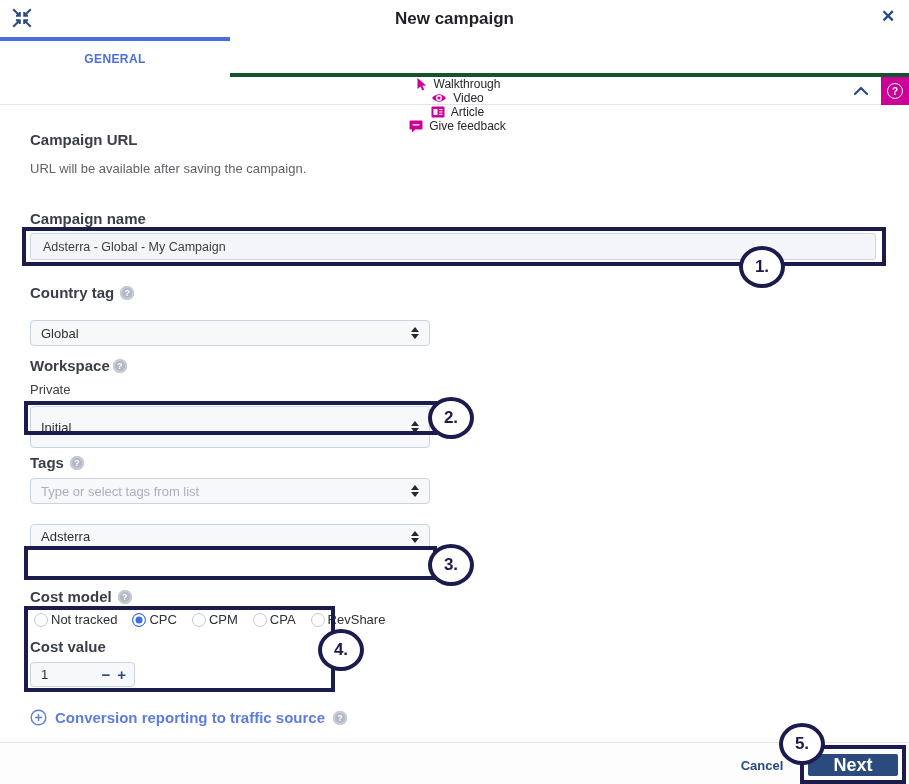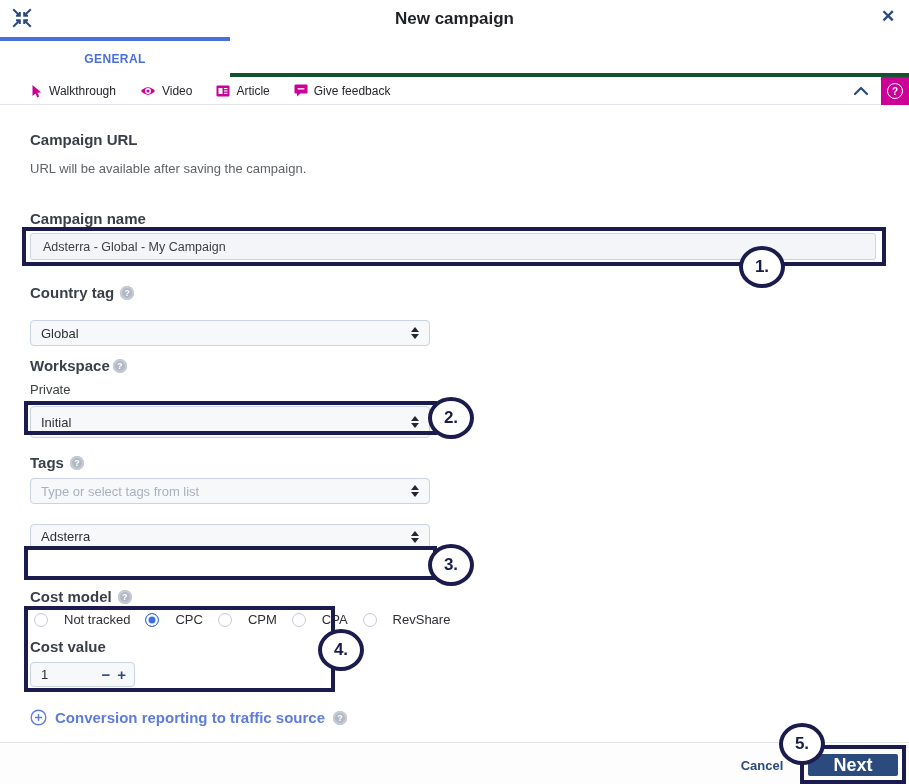--- a/index.html
+++ b/index.html
@@ -12,21 +12,21 @@
   .compress-btn { position:absolute; top:7px; left:11px; width:22px; height:22px; cursor:pointer; }
   .close-btn { position:absolute; top:6px; right:10px; width:22px; height:22px; font-size:17px; color:#2b4a7e; text-align:center; line-height:22px; cursor:pointer; font-weight:bold; }
 
   
   .tabs { position:absolute; top:37px; left:0; width:909px; height:40px; border-bottom:4px solid #14532d; }
   .tab { position:absolute; top:0; height:40px; display:flex; align-items:center; justify-content:center; font-size:12px; letter-spacing:.4px; cursor:pointer; }
   .tab-general { left:0; width:230px; background:#fff; border-top:4px solid #4a6fdc; color:#4a6fdc; font-weight:bold; }
   .tab-dest { left:230px; width:230px; background:#f1f2f5; border-top:1px solid #e0e2e8; border-right:1px solid #dcdfe5; color:#b5bcc8; font-weight:bold; }
 
   
-  .toolbar { position:absolute; top:77px; left:0; width:909px; height:28px; background:#fff; border-bottom:1px solid #e1e4ea; display:flex; align-items:center; padding-left:30px; }
+  .toolbar { position:absolute; top:77px; left:0; width:909px; height:28px; background:#fff; border-bottom:1px solid #e1e4ea; display:flex; align-items:center; padding-left:30px;flex-direction:column; }
   .tb-item { display:flex; align-items:center; gap:6px; margin-right:24px; font-size:12px; color:#24262b; cursor:pointer; }
   .chevron-btn { position:absolute; right:38px; top:6px; width:20px; height:16px; cursor:pointer; }
   .help-sq { position:absolute; right:0; top:0; width:28px; height:28px; background:#cc0099; display:flex; align-items:center; justify-content:center; cursor:pointer; }
   .help-sq span { width:16px; height:16px; border:1.5px solid #fff; border-radius:50%; color:#fff; font-size:10px; font-weight:bold; display:flex; align-items:center; justify-content:center; }
 
   
   .lbl { position:absolute; left:30px; font-size:15px; font-weight:bold; color:#3a3f47; display:flex; align-items:center; gap:6px; }
   .q-ico { display:inline-flex; width:14px; height:14px; border-radius:50%; background:#b3b9c4; color:#fff; font-size:9px; font-weight:bold; align-items:center; justify-content:center; box-shadow:inset 0 0 0 2px #c6cbd4; }
   .note { position:absolute; left:30px; font-size:13px; color:#5f6368; }
   .small-txt { position:absolute; left:30px; font-size:13px; color:#3c4043; }
@@ -34,21 +34,21 @@
   .text-input { position:absolute; background:#f3f5f8; border:1px solid #cdd6e4; border-radius:3px; font-size:12.5px; color:#3c4043; padding:0 12px; font-family:"Liberation Sans", sans-serif; }
   .select { position:absolute; width:400px; height:26px; background:#f7f8fa; border:1px solid #c9d3e2; border-radius:4px; display:flex; align-items:center; justify-content:space-between; padding:0 10px; font-size:13px; color:#2c2f33; cursor:pointer; }
   .select .ph { color:#a9b0bd; }
   .spin { display:flex; flex-direction:column; gap:2px; }
   .spin i { display:block; width:0; height:0; border-left:4px solid transparent; border-right:4px solid transparent; }
   .spin .up { border-bottom:5px solid #23272e; }
   .spin .dn { border-top:5px solid #23272e; }
 
   
   .radio-row { position:absolute; left:34px; top:612px; display:flex; align-items:center; font-size:13px; color:#2c2f33; }
-  .radio-opt { display:flex; align-items:center; gap:16px; margin-right:15px; cursor:pointer; }
+  .radio-opt { display:flex; align-items:center; gap:3px; margin-right:15px; cursor:pointer; }
   .rdo { width:14px; height:14px; border-radius:50%; border:1.5px solid #c3cbd9; background:#fdfdfe; }
   .rdo.sel { border:1px solid #3b6fe0; background:#3b6fe0; box-shadow:inset 0 0 0 2.5px #fff, inset 0 0 0 10px #3b6fe0; }
 
   
   .cost-box { position:absolute; left:30px; top:662px; width:105px; height:25px; background:#f7f8fa; border:1px solid #c9d3e2; border-radius:4px; display:flex; align-items:center; justify-content:space-between; padding:0 8px 0 10px; }
   .cost-box input { width:40px; border:none; background:transparent; font-size:13px; color:#2c2f33; font-family:"Liberation Sans", sans-serif; }
   .step { display:flex; gap:7px; font-size:15px; font-weight:bold; color:#2b4a7e; }
   .step span { cursor:pointer; }
 
   
@@ -147,21 +147,21 @@
         <i class="up"></i>
         <i class="dn"></i>
       </span>
   </div>
 
   <div class="lbl" style="top:357px; gap:3px;">
     <span>Workspace</span>
     <span class="q-ico">?</span>
   </div>
   <div class="small-txt" style="top:382px;">Private</div>
-  <div class="select" style="left:30px; top:406px; height:32px;">
+  <div class="select" style="left:30px; top:406px; height:42px;">
     <span>Initial</span>
     <span class="spin">
         <i class="up"></i>
         <i class="dn"></i>
       </span>
   </div>
   <div class="ann-rect" style="left:24px; top:401px; width:413px; height:34px;"></div>
   <div class="ann-circle" style="left:428px; top:397px;">2.</div>
 
   <div class="lbl" style="top:454px;">

